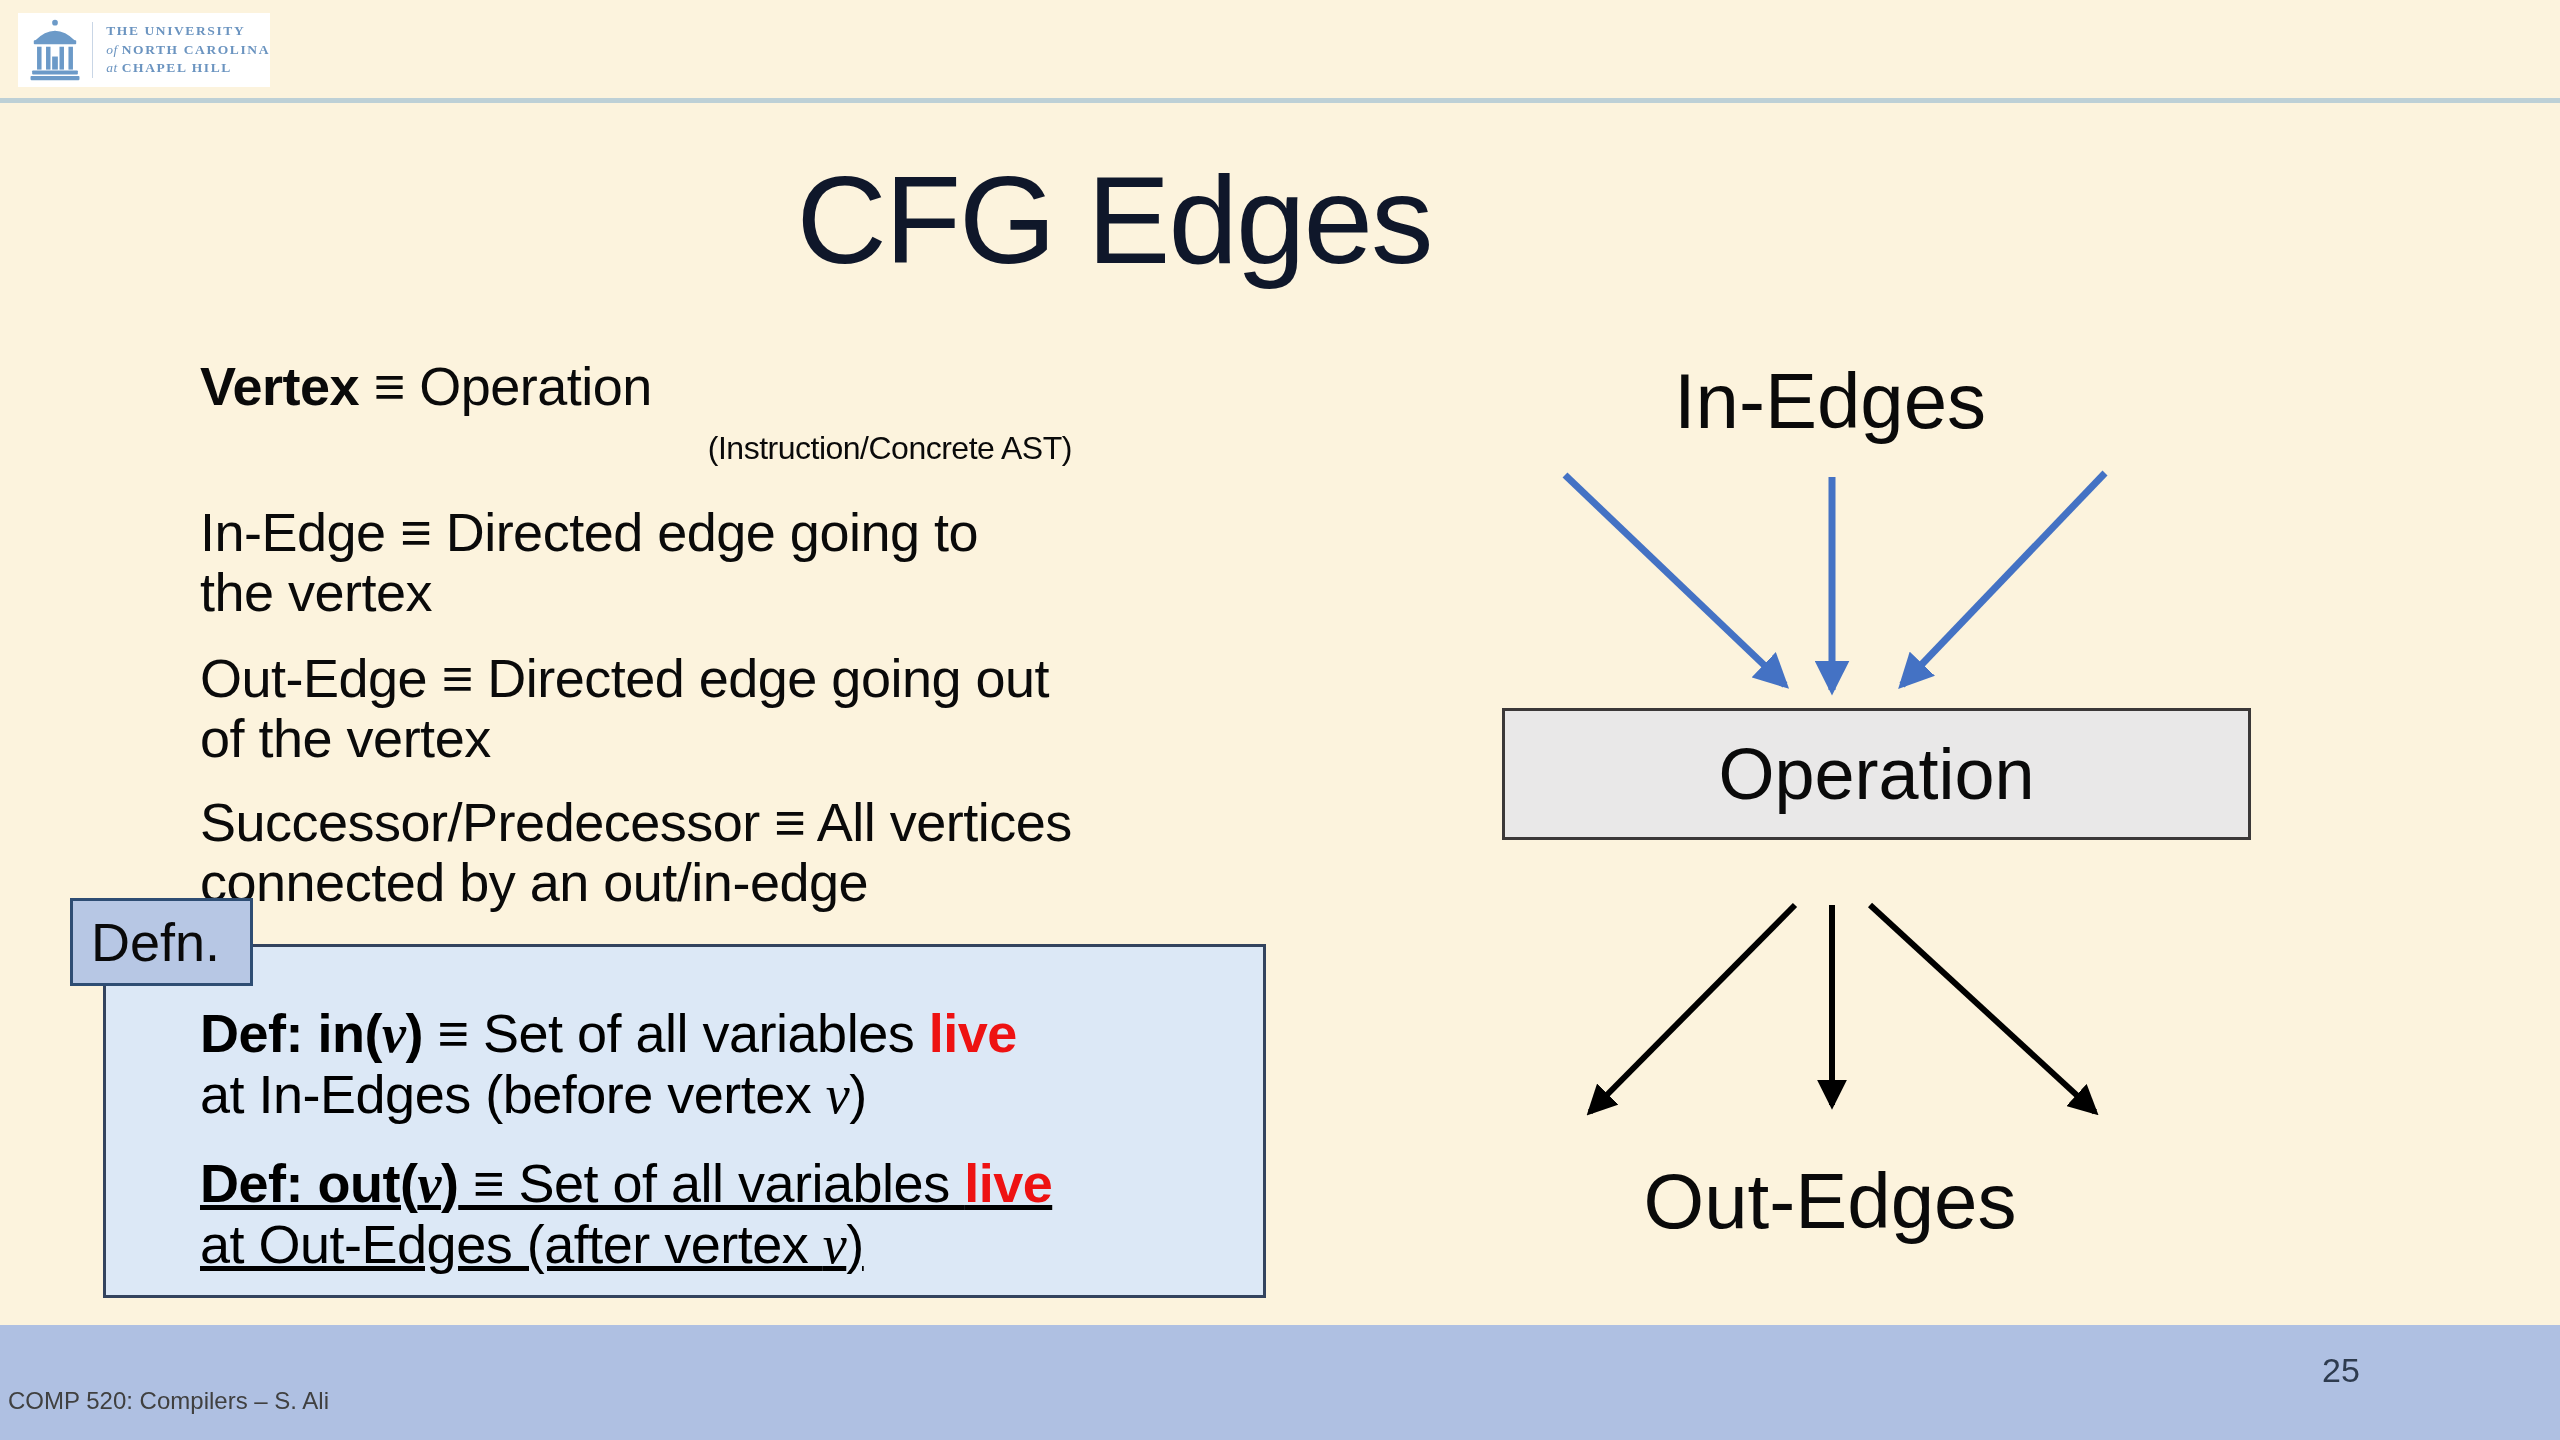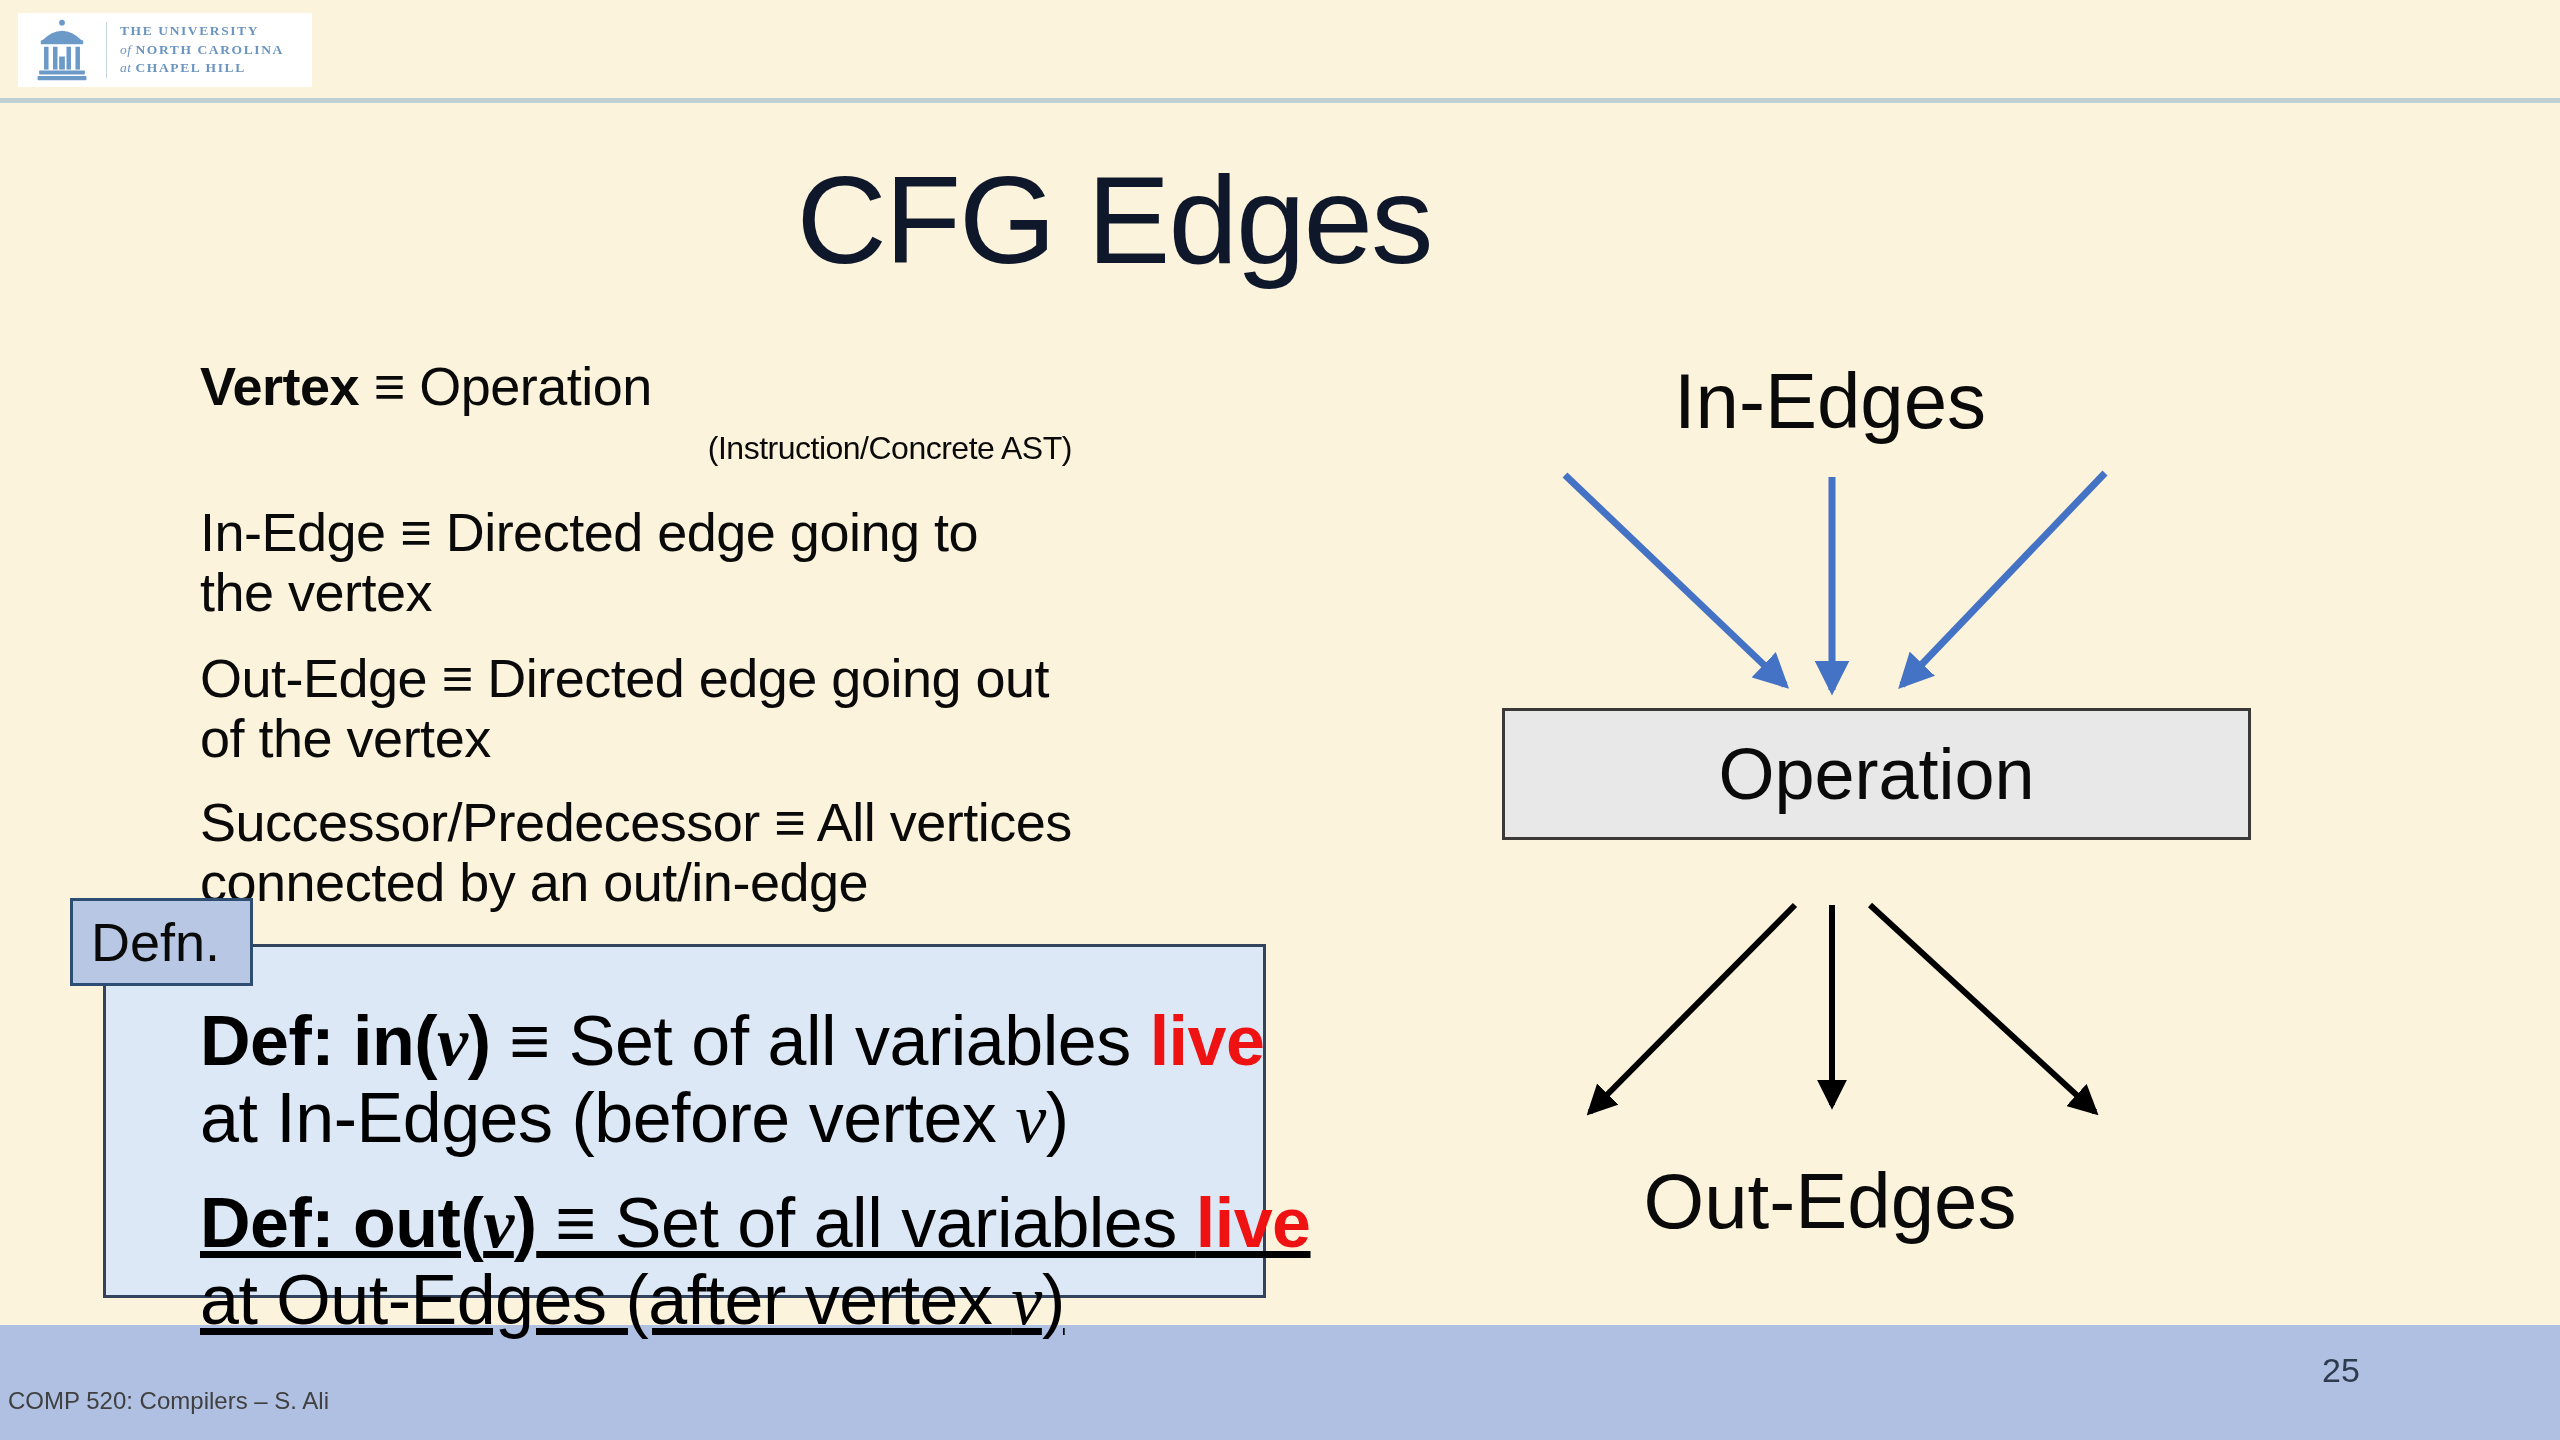--- a/index.html
+++ b/index.html
@@ -4,21 +4,21 @@
 <style>
   html,body { margin:0; padding:0; }
   body {
     width:2560px; height:1440px; position:relative; overflow:hidden;
     background:#FCF3DD; color:#0a0a0a;
     font-family:"Liberation Sans", sans-serif;
   }
 
   
   .logo-box {
-    position:absolute; left:18px; top:13px; width:294px; height:74px;
+    position:absolute; left:18px; top:13px; width:252px; height:74px;
     background:#ffffff; display:flex; align-items:center;
   }
   .well-wrap { width:88px; display:flex; justify-content:center; align-items:center; }
   .logo-divider { width:1px; height:56px; background:#c9d6e6; }
   .logo-text {
     padding-left:13px; color:#6B94C0;
     font-family:"Liberation Serif", serif; font-weight:bold;
     font-size:13.5px; line-height:18.5px; letter-spacing:1.6px; white-space:nowrap;
   }
   .logo-text .pfx { font-style:italic; font-weight:normal; letter-spacing:0.5px; margin-right:4px; }
@@ -47,21 +47,21 @@
     position:absolute; left:70px; top:898px; width:183px; height:88px; z-index:2;
     background:#B7C7E4; border:3px solid #2E4D73; box-sizing:border-box;
     display:flex; align-items:center; padding-left:18px; font-size:54px;
   }
   .def-box {
     position:absolute; left:103px; top:944px; width:1163px; height:354px; z-index:1;
     background:#DCE8F6; border:3px solid #33435E; box-sizing:border-box;
   }
   .def-box-inner {
     position:absolute; left:94px; top:56px;
-    font-size:70px; line-height:77px; letter-spacing:-0.5px; color:#000;
+    font-size:54px; line-height:60px; letter-spacing:-0.5px; color:#000;
   }
   .def-entry .line { white-space:nowrap; }
   .def-entry.second { margin-top:28px;text-decoration:underline; }
   .mv { font-family:"Liberation Serif", serif; font-style:italic; }
   .live { color:#EE1212; font-weight:bold; }
 
   
   .diagram-label { position:absolute; width:400px; text-align:center; font-size:78px; white-space:nowrap; }
   .in-label  { left:1630px; top:356px; }
   .out-label { left:1630px; top:1156px; }

